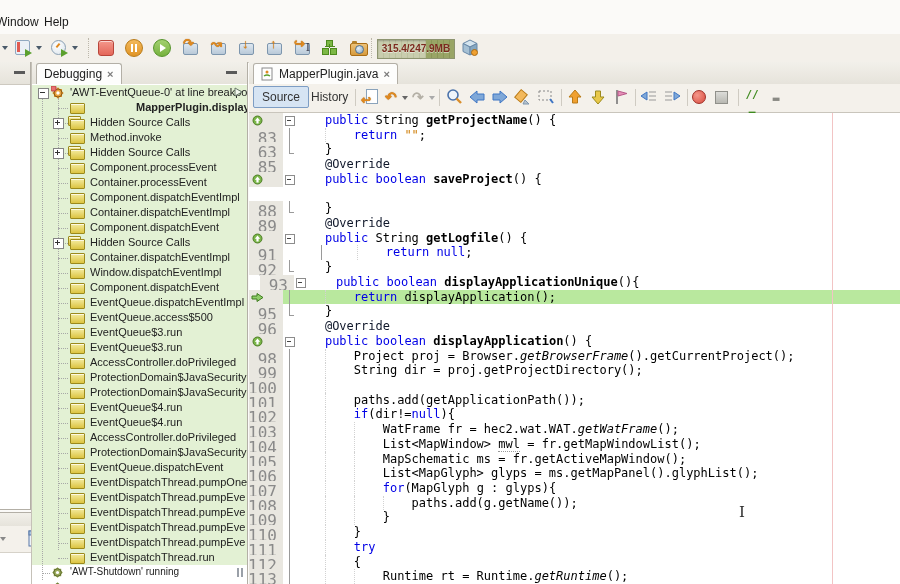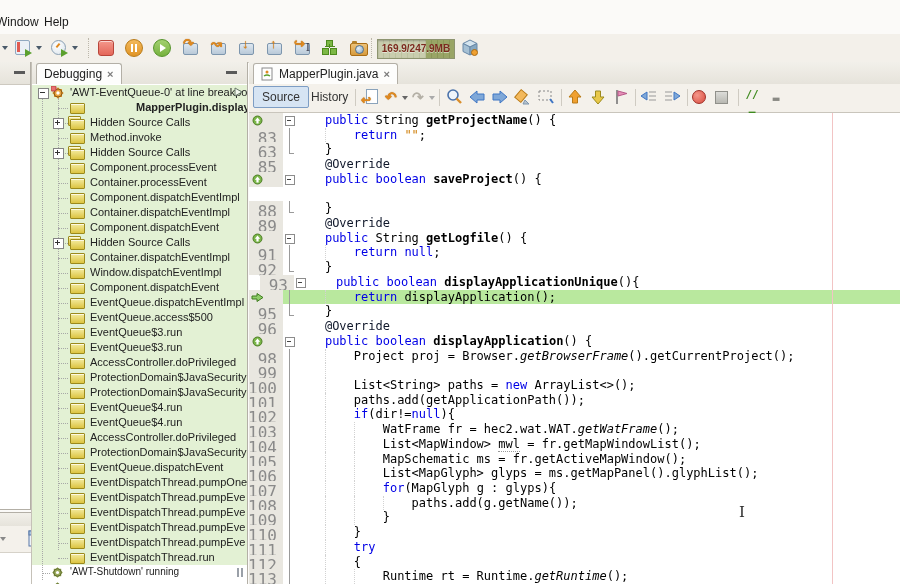--- a/index.html
+++ b/index.html
@@ -178,21 +178,21 @@
       <span class="cam-body"></span>
         <span style="position:absolute;left:3px;top:2px;width:5px;height:3px;background:#b5812a;border-radius:1px"></span>
         <span class="cam-lens"></span>
     </span>
   </div>
 
   <div class="grip" style="left:371px"></div>
 
   <div id="memory-gauge">
     <span class="used"></span>
-    <span class="mtext">169.9/247.9MB</span>
+    <span class="mtext">315.4/247.9MB</span>
   </div>
 
   <div class="tbtn" style="left:459px">
     <svg width="18" height="18">
       <polygon points="9,1 16,4.5 9,8 2,4.5" fill="#d5e5ef" stroke="#6888a8" stroke-width="1"></polygon>
       <polygon points="2,4.5 9,8 9,16 2,12.5" fill="#a5c0d4" stroke="#6888a8" stroke-width="1"></polygon>
       <polygon points="16,4.5 9,8 9,16 16,12.5" fill="#86a8c2" stroke="#6888a8" stroke-width="1"></polygon>
       <circle cx="13.5" cy="13.5" r="3" fill="#f0a030" stroke="#a96c14"></circle>
     </svg>
   </div>
@@ -688,21 +688,21 @@
           <div class="fold">
             <span class="fbox">
               <i></i>
             </span>
           </div>
           <div class="ctwrap">
             <span class="ct"><span class="seg-t">    </span><span class="seg-k">public</span><span class="seg-t"> String </span><span class="seg-b">getLogfile</span><span class="seg-t">() {</span></span>
           </div>
         </div>
       </div>
-      <div class="code-line" style="top: 132.48px;">
+      <div class="code-line" style="top: 132.48px; gap: 32px;">
         <div class="gut">
           <span class="num">91</span>
         </div>
         <div class="rbody">
           <div class="fold">
             <span class="fline"></span>
           </div>
           <div class="ctwrap">
             <span class="guide" style="left: 28.908px;"></span>
             <span class="ct"><span class="seg-t">        </span><span class="seg-k">return</span><span class="seg-t"> </span><span class="seg-k">null</span><span class="seg-t">;</span></span>
@@ -812,34 +812,34 @@
       <div class="code-line" style="top: 250.24px;">
         <div class="gut">
           <span class="num">99</span>
         </div>
         <div class="rbody">
           <div class="fold">
             <span class="fline"></span>
           </div>
           <div class="ctwrap">
             <span class="guide" style="left: 28.908px;"></span>
+            <span class="ct"><span class="seg-t">        String dir = proj.getProjectDirectory();</span></span>
           </div>
         </div>
       </div>
       <div class="code-line" style="top: 264.96px;">
         <div class="gut">
           <span class="num">100</span>
         </div>
         <div class="rbody">
           <div class="fold">
             <span class="fline"></span>
           </div>
           <div class="ctwrap">
             <span class="guide" style="left: 28.908px;"></span>
-            <span class="ct"><span class="seg-t">        List&lt;String&gt; paths = </span><span class="seg-k">new</span><span class="seg-t"> ArrayList&lt;&gt;();</span></span>
           </div>
         </div>
       </div>
       <div class="code-line" style="top: 279.68px;">
         <div class="gut">
           <span class="num">101</span>
         </div>
         <div class="rbody">
           <div class="fold">
             <span class="fline"></span>

